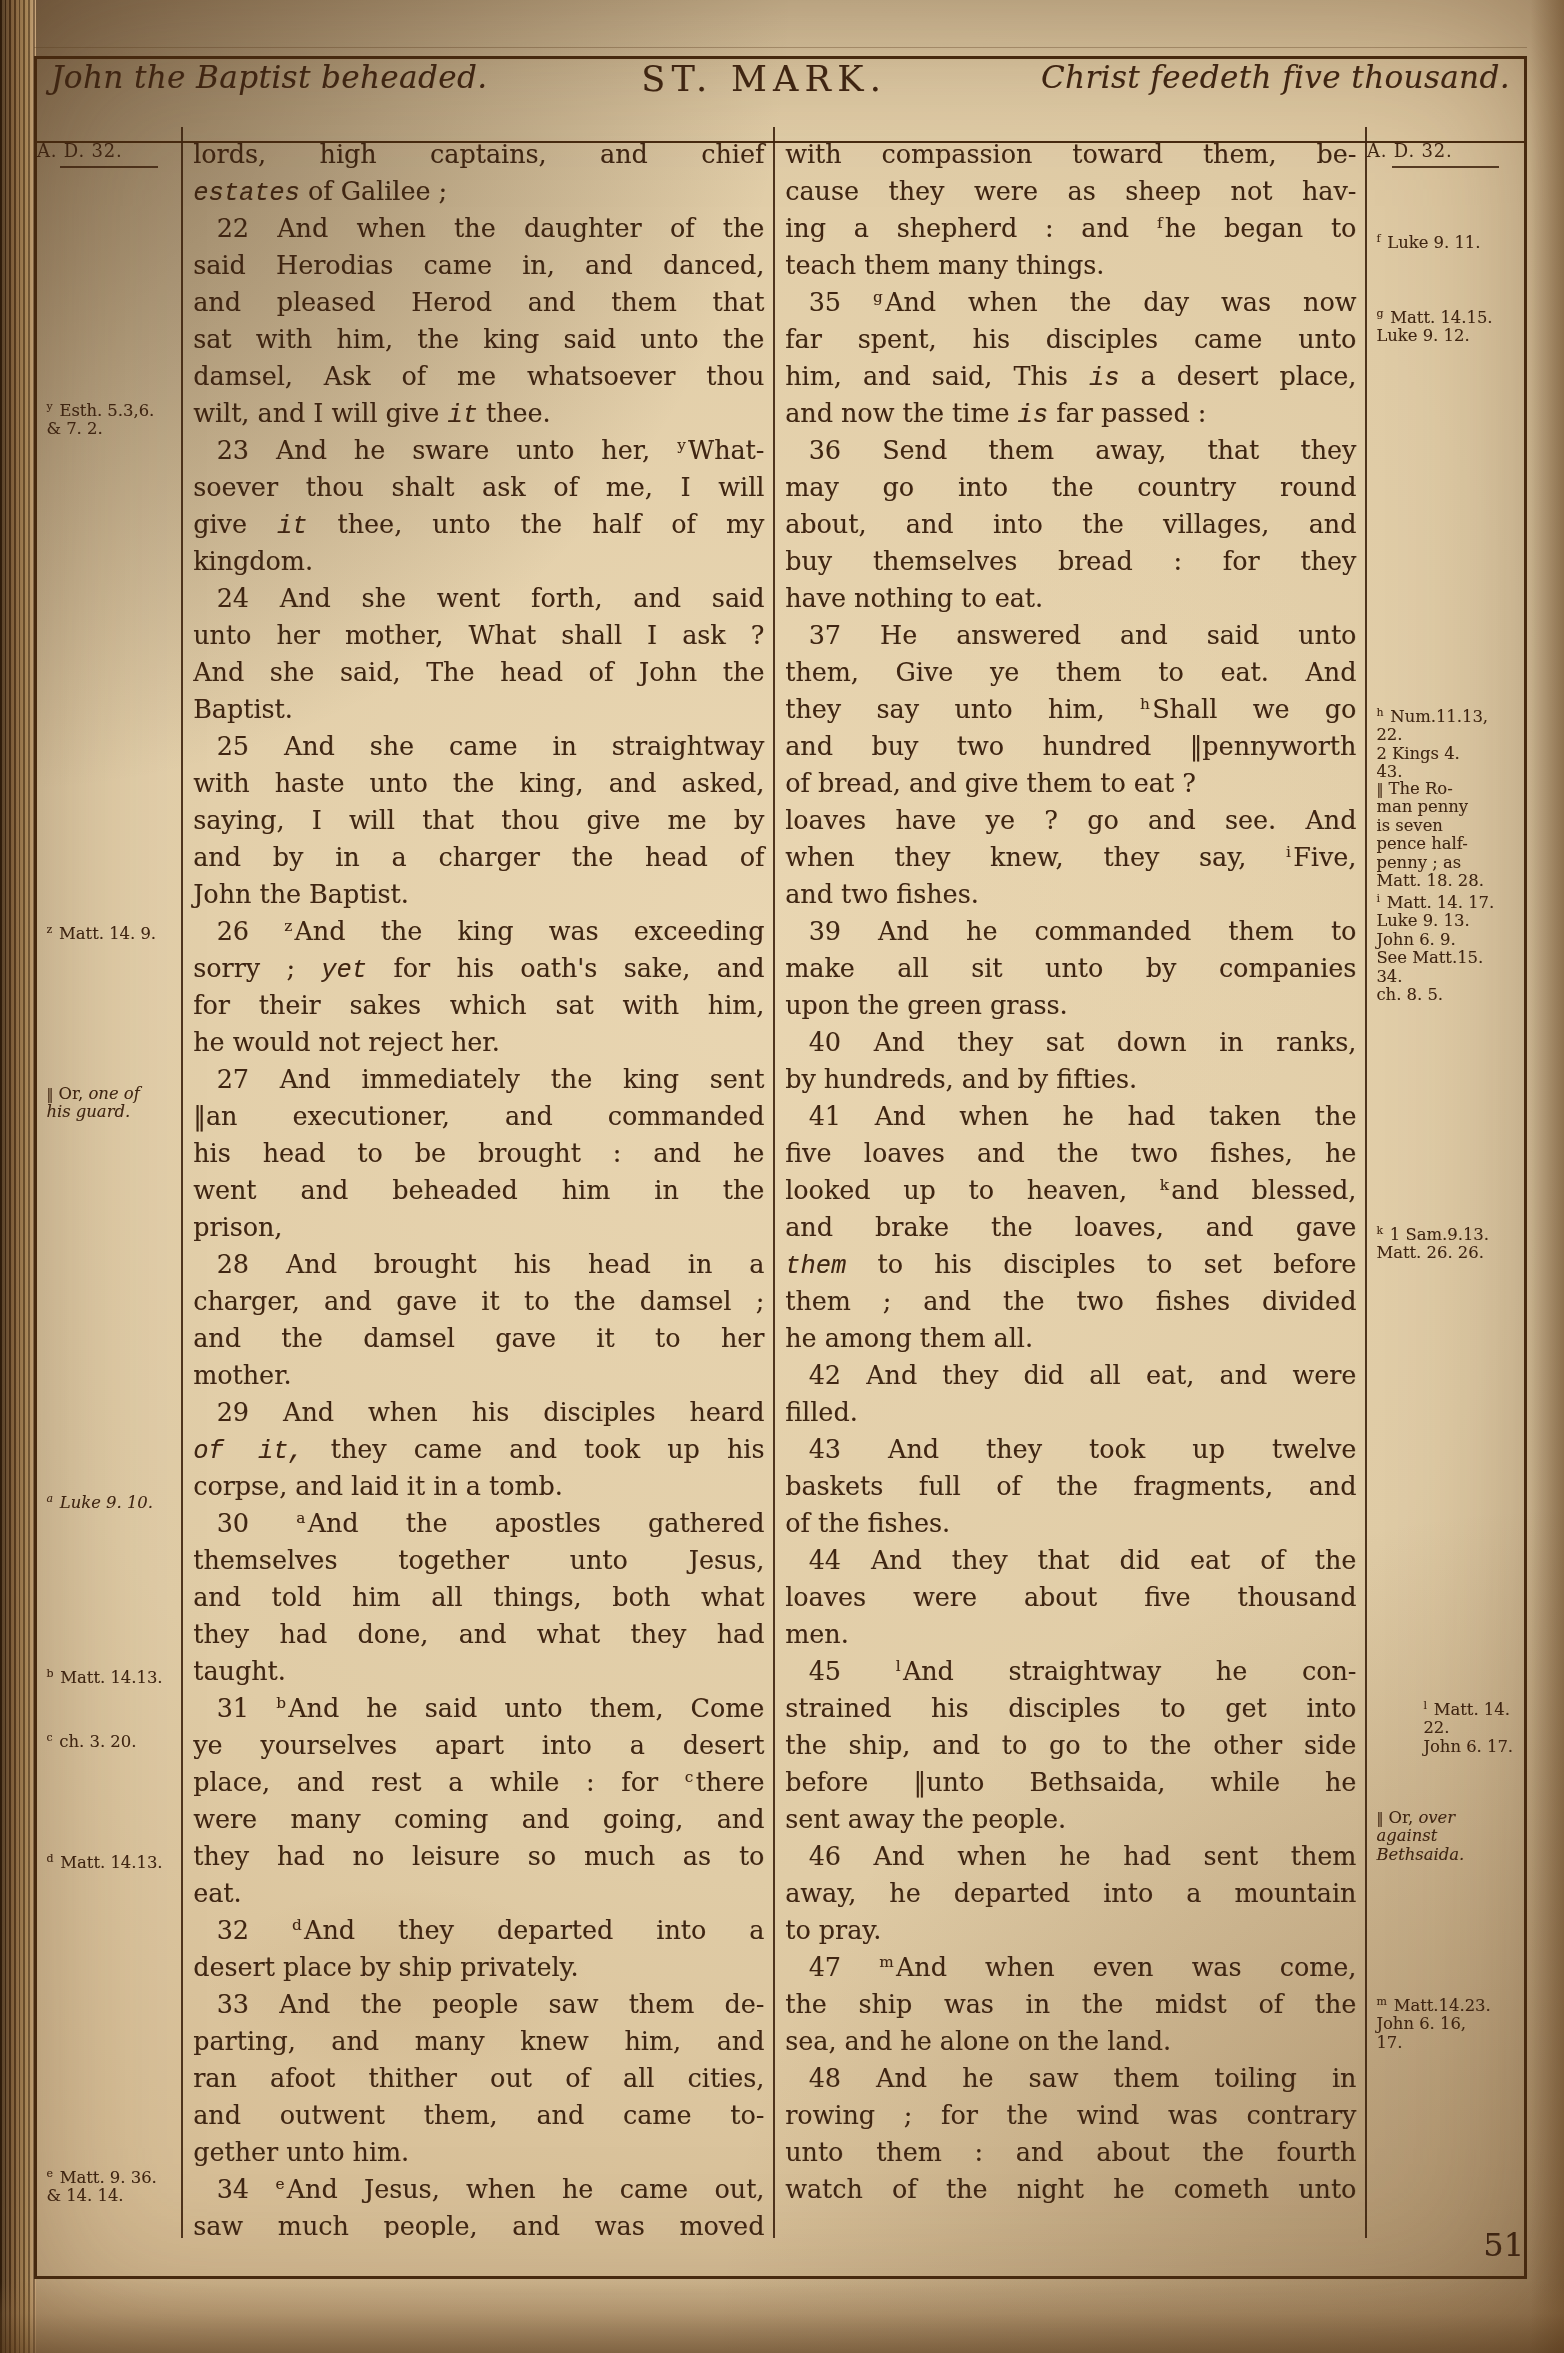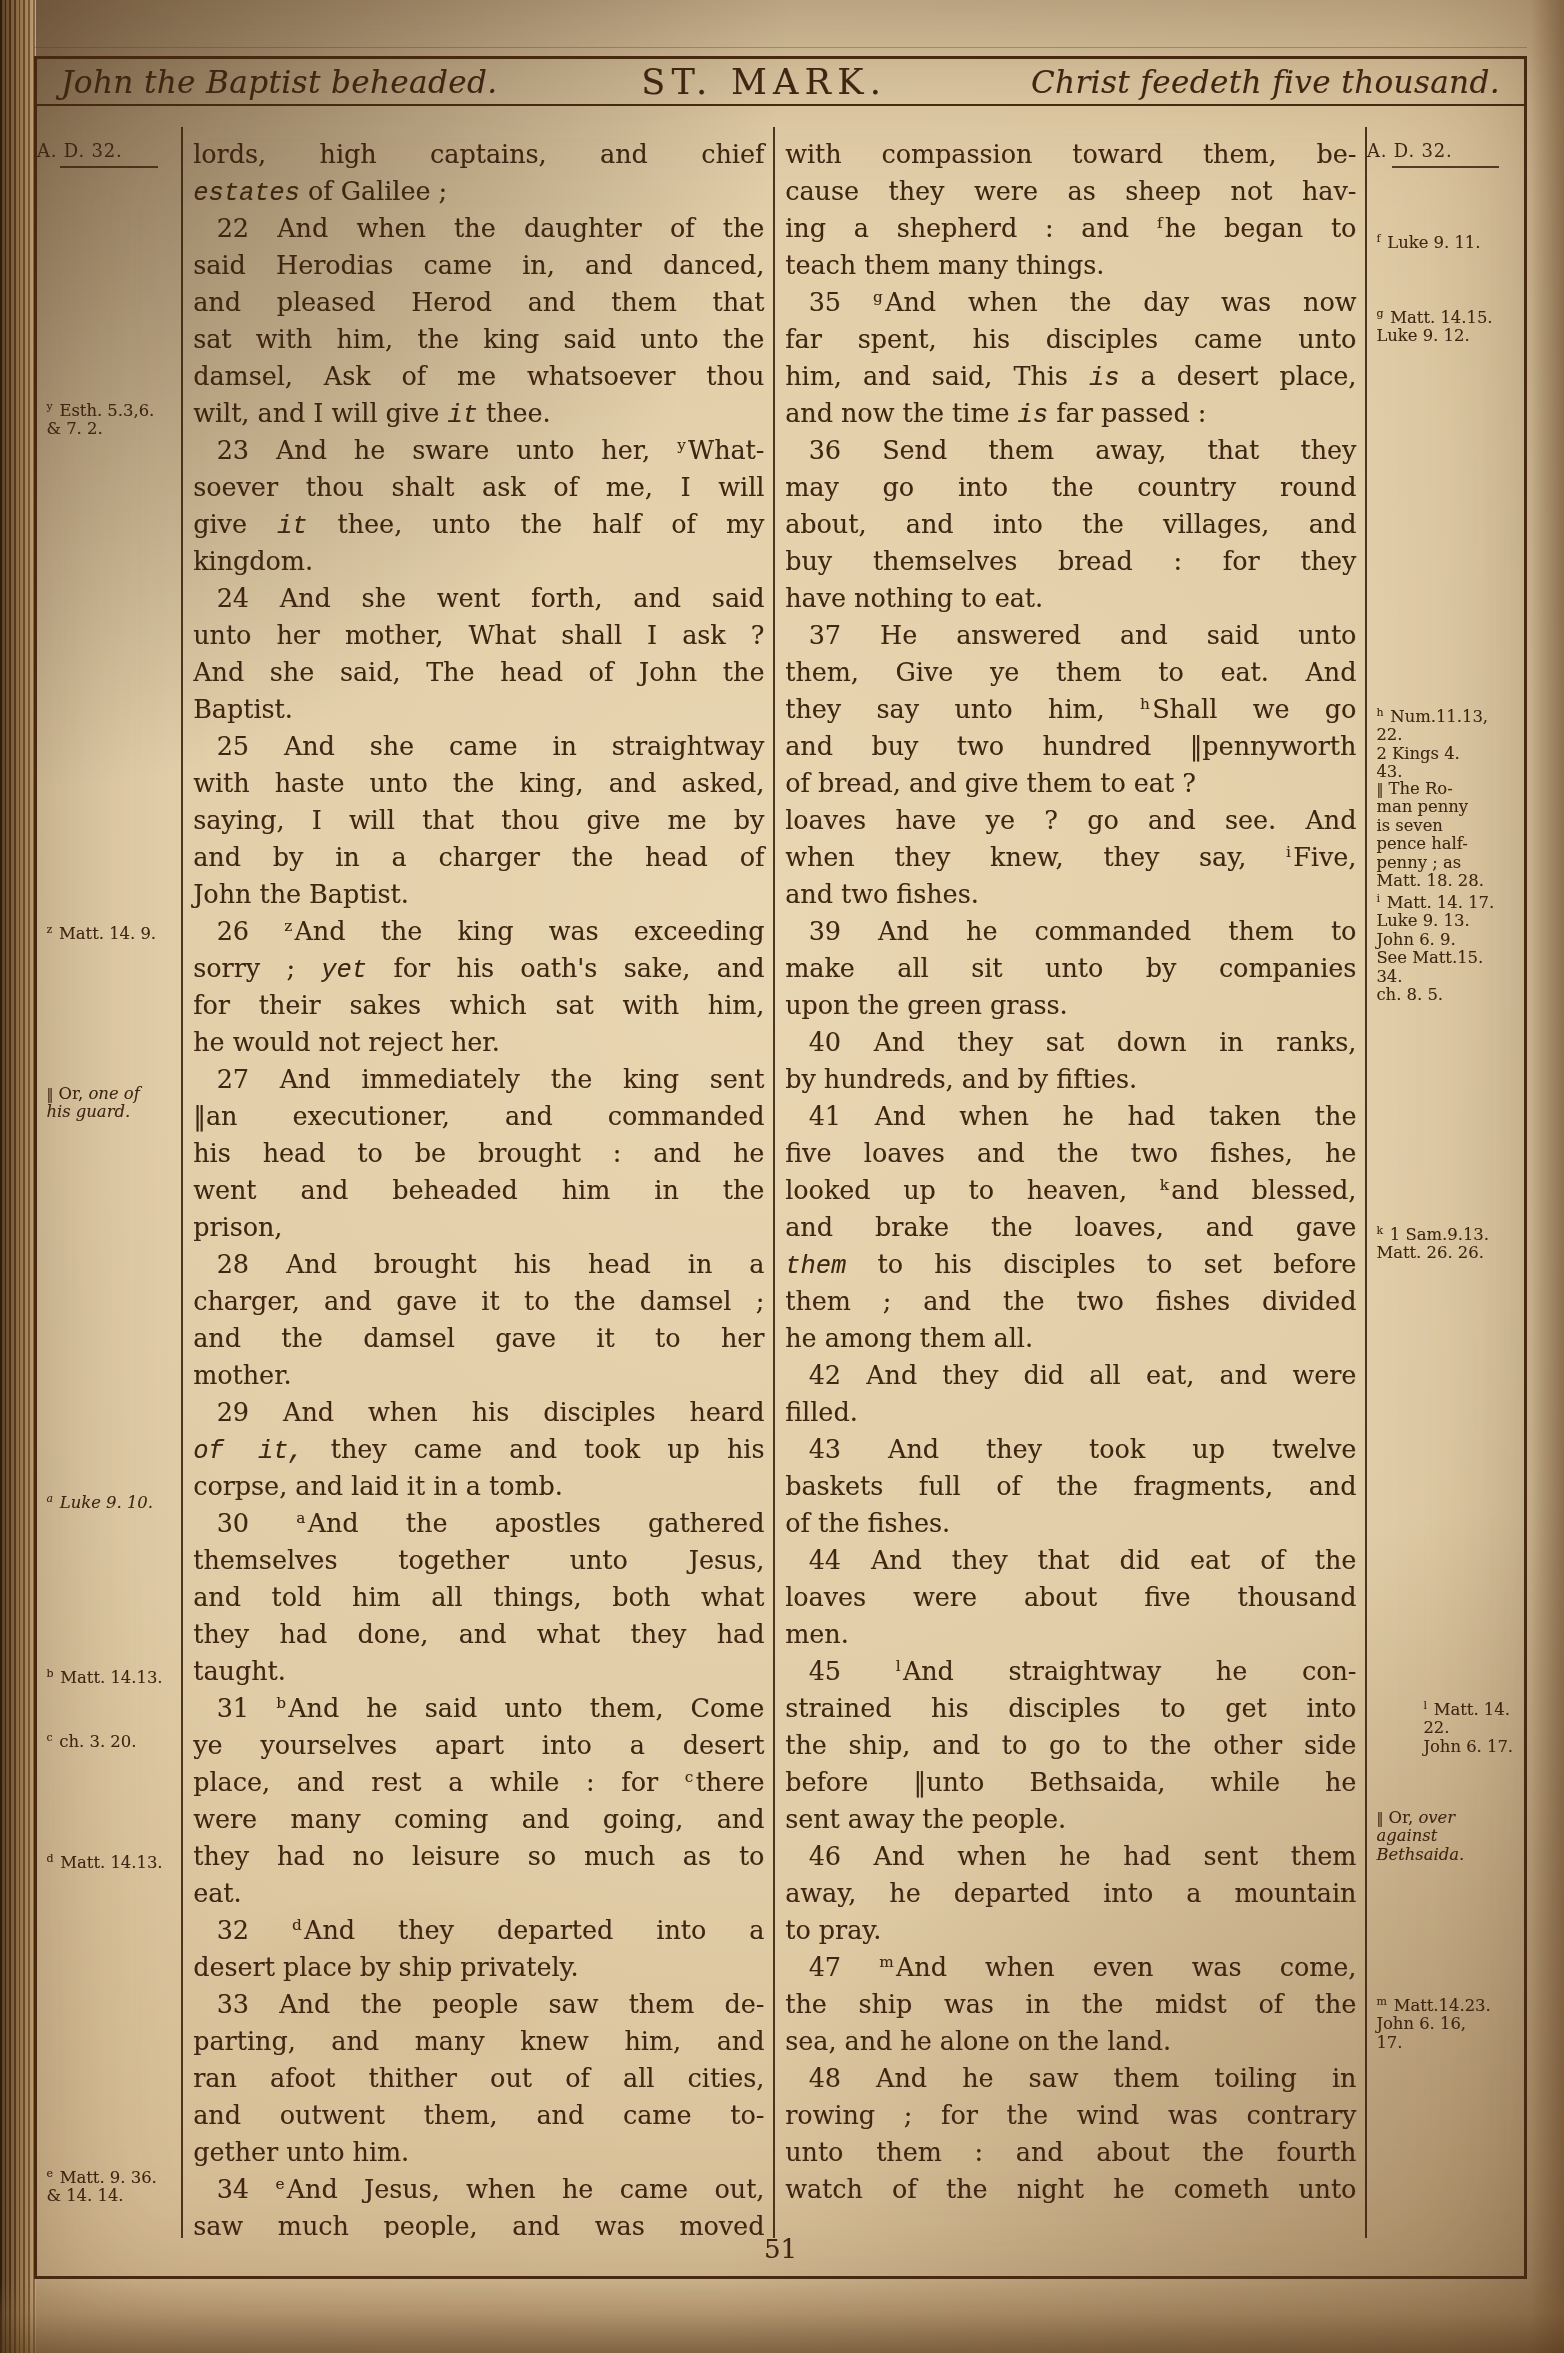--- a/index.html
+++ b/index.html
@@ -34,24 +34,24 @@
 
   .page{
     position:absolute;left:34px;top:56px;right:38px;bottom:75px;
     border:3.1px solid #46290f;
   }
   .page::before{ 
     content:"";position:absolute;left:-3.1px;right:-3.1px;top:-12.5px;height:1.6px;
     background:rgba(90,60,30,.35);
   }
   .header{
-    position:absolute;left:0;right:0;top:0;height:47px;
+    position:absolute;left:0;right:0;top:0;height:84px;
     border-bottom:2.3px solid #46290f;
-    display:flex;justify-content:space-between;align-items:center;
-    padding:0 24px;box-sizing:border-box;
+    display:flex;justify-content:space-between;
+    padding:0 14px;box-sizing:border-box;
   }
   .h-left,.h-right{font-style:italic;font-size:31px;letter-spacing:0.4px;}
   .h-center{font-size:35px;letter-spacing:6.3px;}
   .header span{text-shadow:0.4px 0.4px 0 rgba(60,30,10,.25);}
 
   .content{
     position:absolute;left:0;right:0;top:68px;bottom:38px;
     display:grid;grid-template-columns:146px 592px 592px 1fr;
   }
   .mcol{position:relative;border-right:2px solid rgba(62,35,14,.9);}
@@ -76,21 +76,21 @@
   .note{
     position:absolute;left:9.4px;right:2.3px;
     font-size:16.4px;line-height:18.4px;
     text-shadow:0.2px 0.2px 0 rgba(55,28,8,.25);
   }
   .note sup.vref{font-size:11px;margin-right:1.6px;}
   .note i{font-style:italic;}
 
   .page-num{
     position:absolute;left:0;right:0;bottom:12.5px;
-    text-align:center;font-size:26px;
+    text-align:right;font-size:32px;
     text-shadow:0.3px 0.3px 0 rgba(55,28,8,.28);
   }
 </style>
 </head>
 <body>
 
 <div class="photo">
   <div class="stain2"></div>
   <div class="stain1"></div>
   <div class="edge-left"></div>

